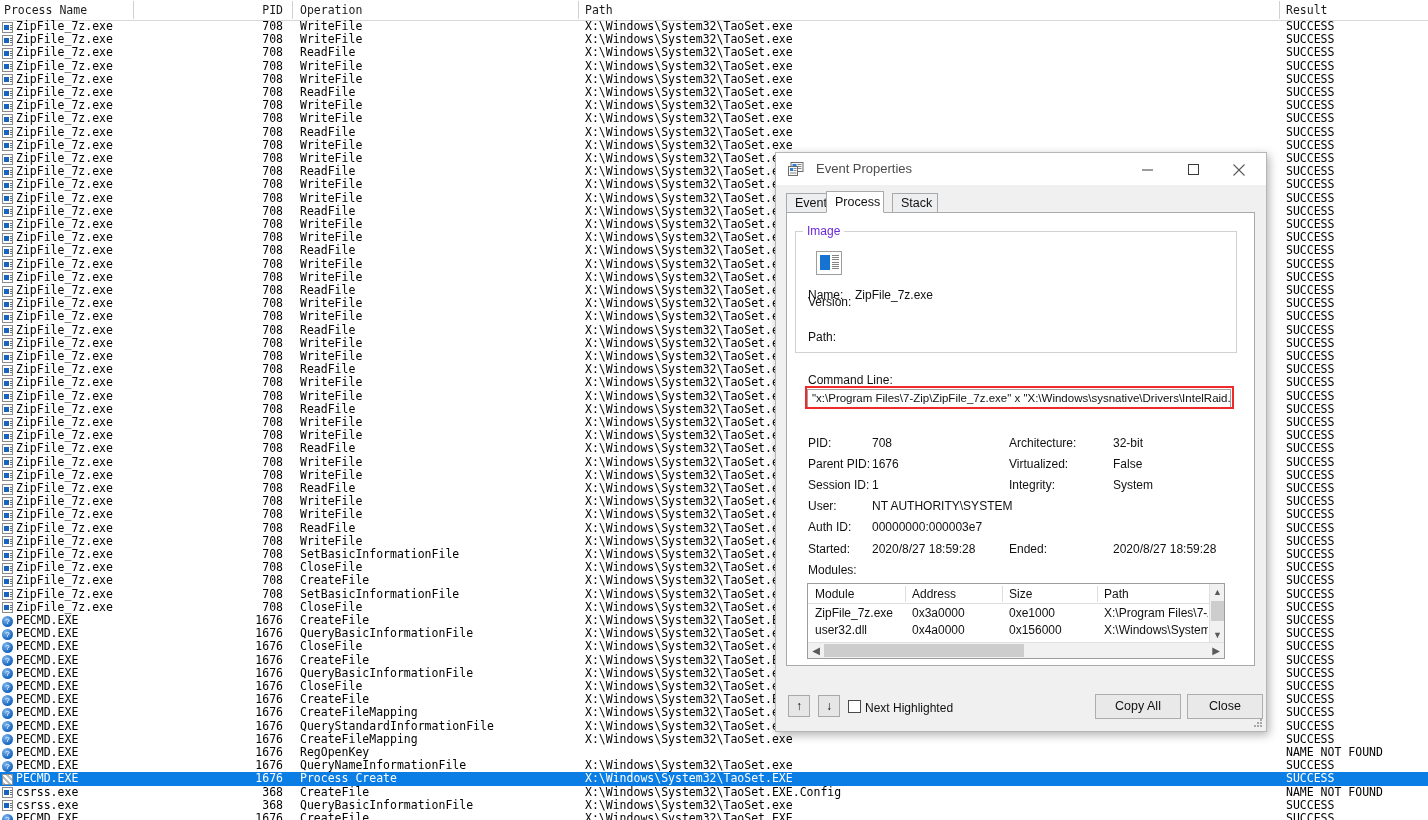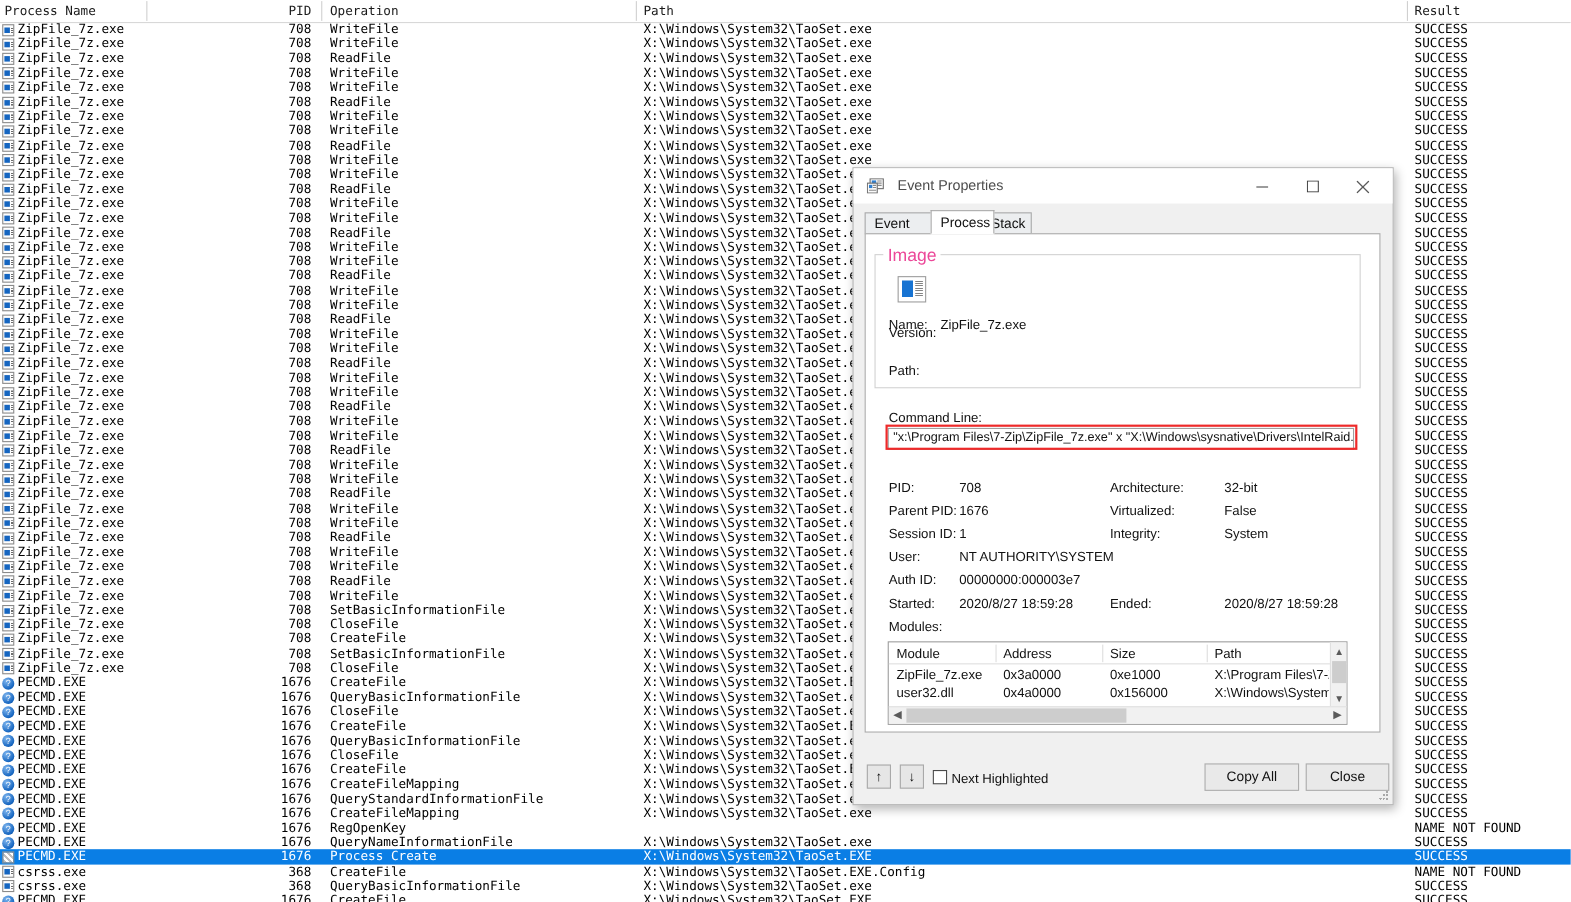--- a/index.html
+++ b/index.html
@@ -101,21 +101,21 @@
     position:absolute;left:10px;top:59px;width:469px;height:454px;
     background:#ffffff;border:1px solid #a9a9a9;box-sizing:border-box;
   }
 
   .group{
     position:absolute;left:19px;top:174px;width:442px;height:318px;
     border:1px solid #d2d2d2;box-sizing:border-box;
   }
   .group-lbl{
     position:absolute;left:27px;top:167px;background:#ffffff;padding:0 4px;
-    font-size:16px;color:#ec4899;font-family:"Liberation Sans",sans-serif;
+    font-size:12px;color:#6d28d9;font-family:"Liberation Sans",sans-serif;
   }
 
   .imgico{
     position:absolute;left:31px;top:247px;width:26px;height:24px;
     border:1px solid #9d9d9d;background:#ffffff;box-sizing:border-box;
   }
   .imgico:after{
     content:"";position:absolute;left:3px;top:3px;width:10px;height:15px;background:#1773d2;
   }
   .imgico:before{
@@ -787,21 +787,21 @@
       <span class="win-btn close">
         <svg width="12" height="12" viewBox="0 0 12 12" style="vertical-align:middle">
             <line x1="0.5" y1="0.5" x2="11.5" y2="11.5" stroke="#5a5a5a" stroke-width="1.1"></line>
             <line x1="11.5" y1="0.5" x2="0.5" y2="11.5" stroke="#5a5a5a" stroke-width="1.1"></line>
           </svg>
       </span>
     </div>
 
     <div class="tabs">
       <div class="tab" style="left:0px;width:70px">Event</div>
-      <div class="tab active" style="left:60px;width:58px">Process</div>
+      <div class="tab active" style="left:40px;width:58px">Process</div>
       <div class="tab" style="left:106px;width:46px">Stack</div>
     </div>
 
     <div class="tabpanel"></div>
 
     <div class="group" style="left:19px;top:78px;width:442px;height:122px"></div>
     <div class="group-lbl" style="left:27px;top:71px">Image</div>
 
     <div class="imgico" style="left:40px;top:98px"></div>
 

